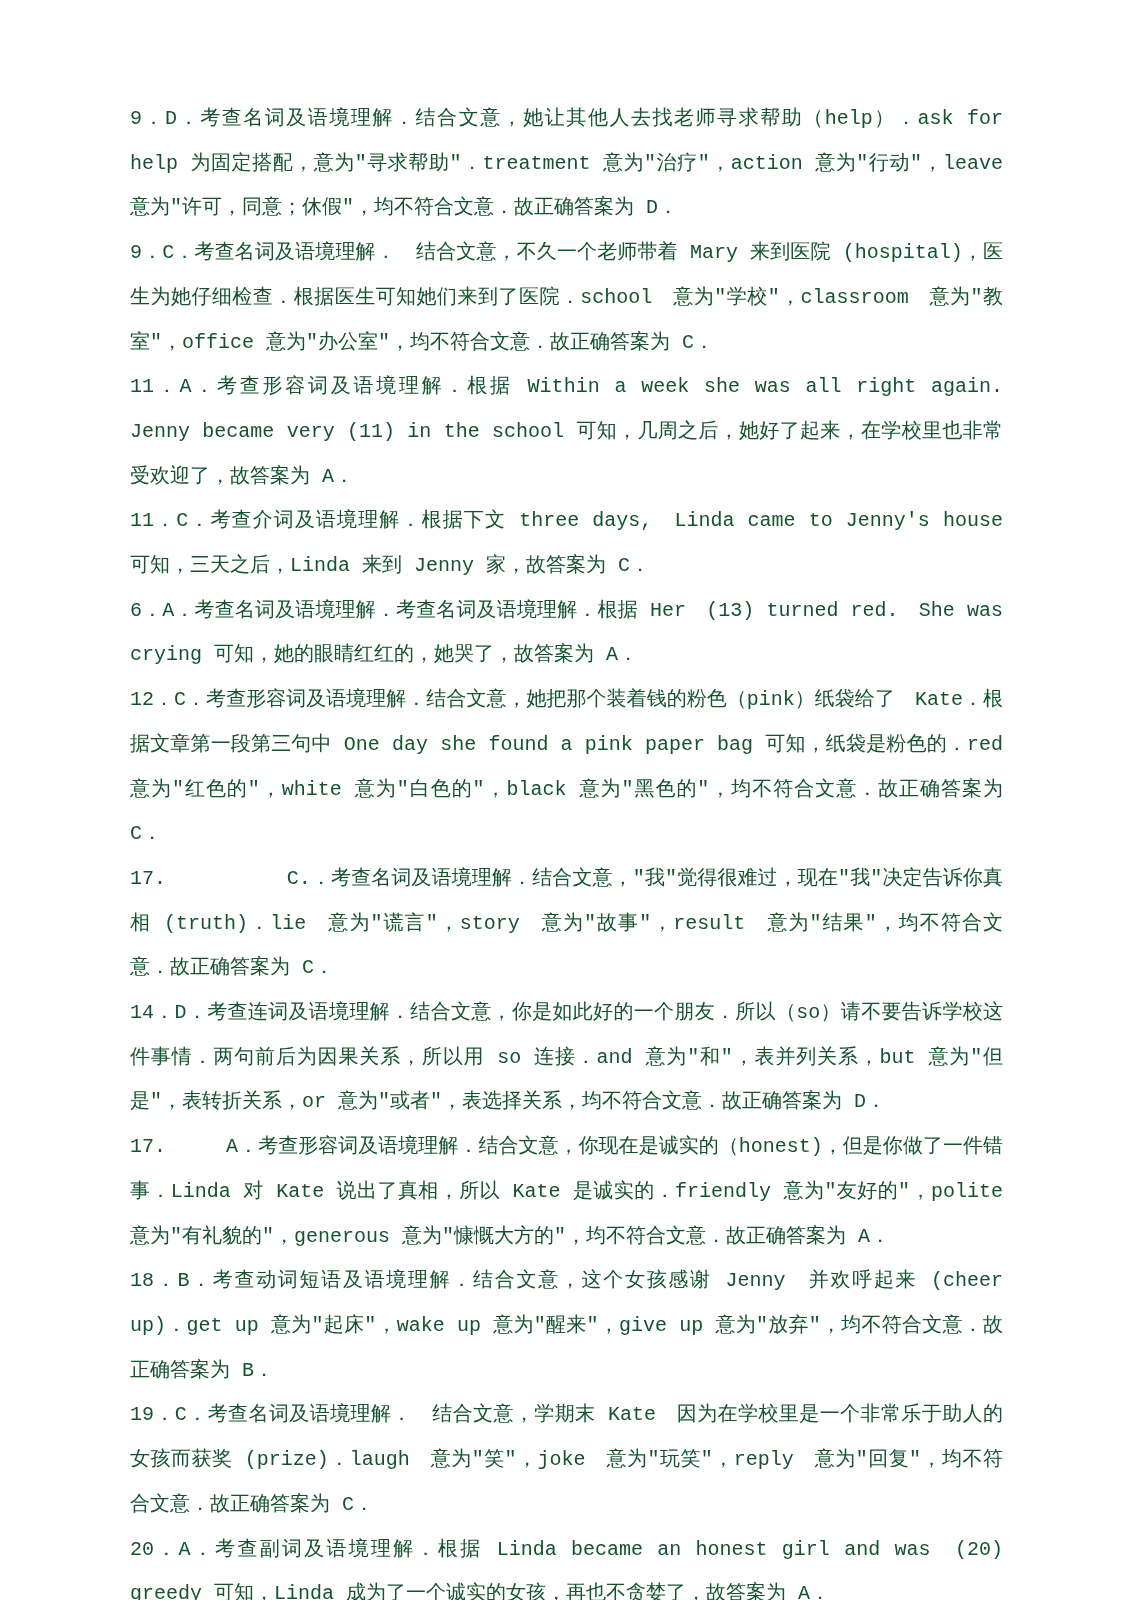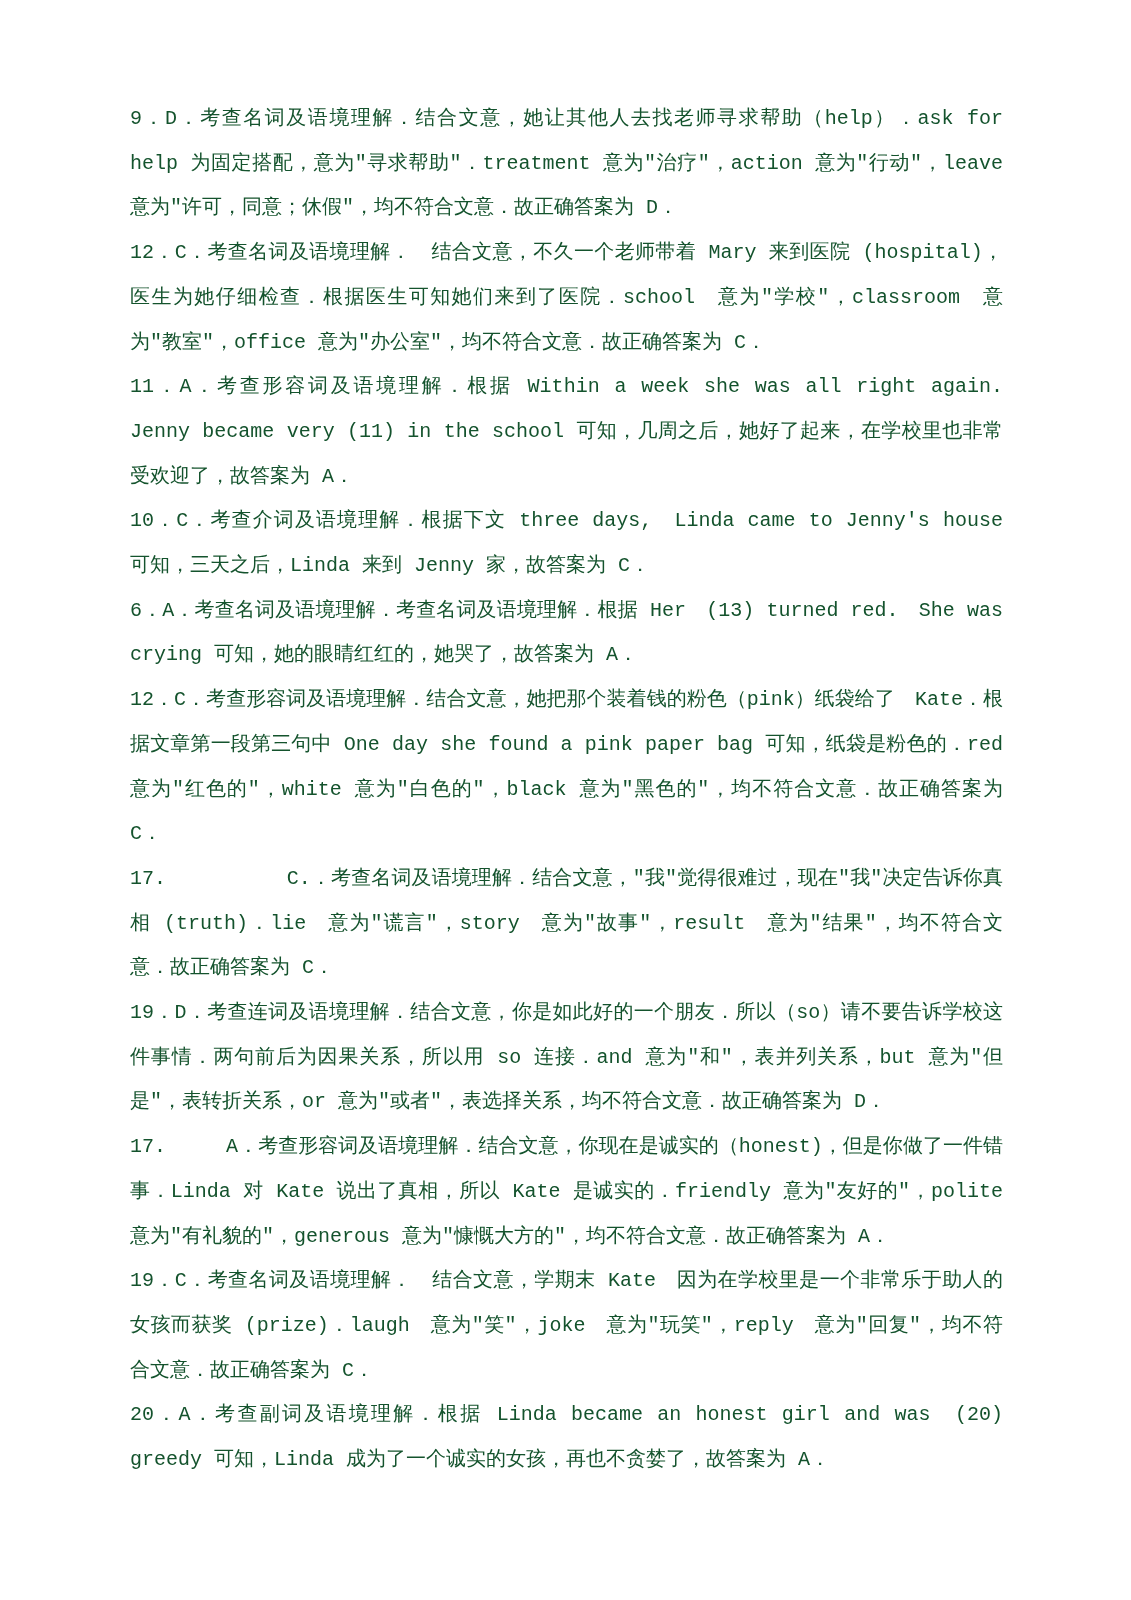--- a/index.html
+++ b/index.html
@@ -29,24 +29,25 @@
     margin: 0;
     padding: 0;
   }
 </style>
 </head>
 <body>
 
 <div class="page">
   <div class="content">
     <p>9．D．考查名词及语境理解．结合文意，她让其他人去找老师寻求帮助（help）．ask for help 为固定搭配，意为"寻求帮助"．treatment 意为"治疗"，action 意为"行动"，leave 意为"许可，同意；休假"，均不符合文意．故正确答案为 D．</p>
-    <p>12．C．考查名词及语境理解．　结合文意，不久一个老师带着 Mary 来到医院 (hospital)，医生为她仔细检查．根据医生可知她们来到了医院．school　意为"学校"，classroom　意为"教室"，office 意为"办公室"，均不符合文意．故正确答案为 C．</p>
+    <p>9．C．考查名词及语境理解．　结合文意，不久一个老师带着 Mary 来到医院 (hospital)，医生为她仔细检查．根据医生可知她们来到了医院．school　意为"学校"，classroom　意为"教室"，office 意为"办公室"，均不符合文意．故正确答案为 C．</p>
     <p>11．A．考查形容词及语境理解．根据 Within a week she was all right again.　Jenny became very (11) in the school 可知，几周之后，她好了起来，在学校里也非常受欢迎了，故答案为 A．</p>
-    <p>10．C．考查介词及语境理解．根据下文 three days,　Linda came to Jenny's house 可知，三天之后，Linda 来到 Jenny 家，故答案为 C．</p>
+    <p>11．C．考查介词及语境理解．根据下文 three days,　Linda came to Jenny's house 可知，三天之后，Linda 来到 Jenny 家，故答案为 C．</p>
     <p>6．A．考查名词及语境理解．考查名词及语境理解．根据 Her　(13) turned red.　She was crying 可知，她的眼睛红红的，她哭了，故答案为 A．</p>
     <p>12．C．考查形容词及语境理解．结合文意，她把那个装着钱的粉色（pink）纸袋给了　Kate．根据文章第一段第三句中 One day she found a pink paper bag 可知，纸袋是粉色的．red 意为"红色的"，white 意为"白色的"，black 意为"黑色的"，均不符合文意．故正确答案为 C．</p>
     <p>17.　　　　　　C.．考查名词及语境理解．结合文意，"我"觉得很难过，现在"我"决定告诉你真相 (truth)．lie　意为"谎言"，story　意为"故事"，result　意为"结果"，均不符合文意．故正确答案为 C．</p>
-    <p>19．D．考查连词及语境理解．结合文意，你是如此好的一个朋友．所以（so）请不要告诉学校这件事情．两句前后为因果关系，所以用 so 连接．and 意为"和"，表并列关系，but 意为"但是"，表转折关系，or 意为"或者"，表选择关系，均不符合文意．故正确答案为 D．</p>
+    <p>14．D．考查连词及语境理解．结合文意，你是如此好的一个朋友．所以（so）请不要告诉学校这件事情．两句前后为因果关系，所以用 so 连接．and 意为"和"，表并列关系，but 意为"但是"，表转折关系，or 意为"或者"，表选择关系，均不符合文意．故正确答案为 D．</p>
     <p>17.　　　A．考查形容词及语境理解．结合文意，你现在是诚实的（honest)，但是你做了一件错事．Linda 对 Kate 说出了真相，所以 Kate 是诚实的．friendly 意为"友好的"，polite 意为"有礼貌的"，generous 意为"慷慨大方的"，均不符合文意．故正确答案为 A．</p>
+    <p>18．B．考查动词短语及语境理解．结合文意，这个女孩感谢 Jenny　并欢呼起来 (cheer up)．get up 意为"起床"，wake up 意为"醒来"，give up 意为"放弃"，均不符合文意．故正确答案为 B．</p>
     <p>19．C．考查名词及语境理解．　结合文意，学期末 Kate　因为在学校里是一个非常乐于助人的女孩而获奖 (prize)．laugh　意为"笑"，joke　意为"玩笑"，reply　意为"回复"，均不符合文意．故正确答案为 C．</p>
     <p>20．A．考查副词及语境理解．根据 Linda became an honest girl and was　(20) greedy 可知，Linda 成为了一个诚实的女孩，再也不贪婪了，故答案为 A．</p>
   </div>
 </div>
 
 </body></html>

